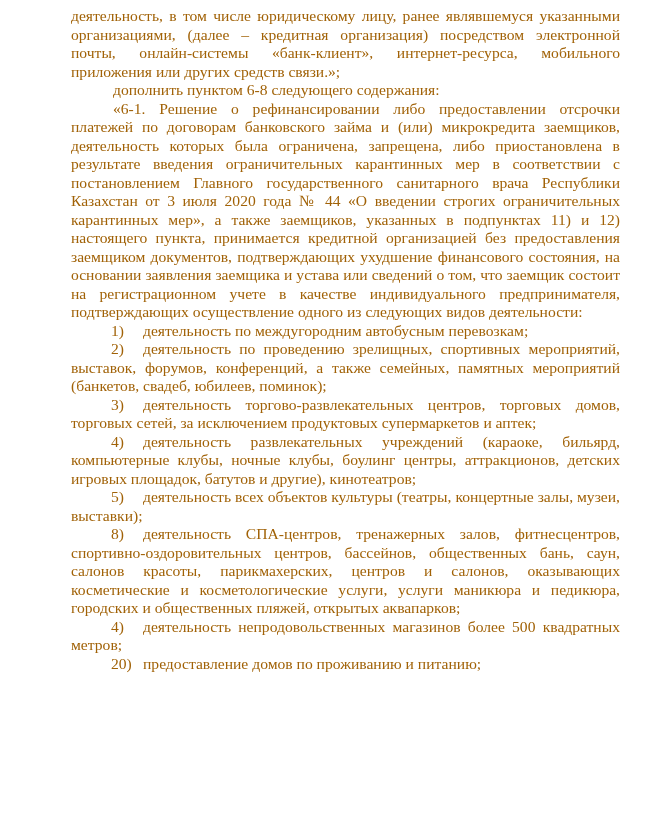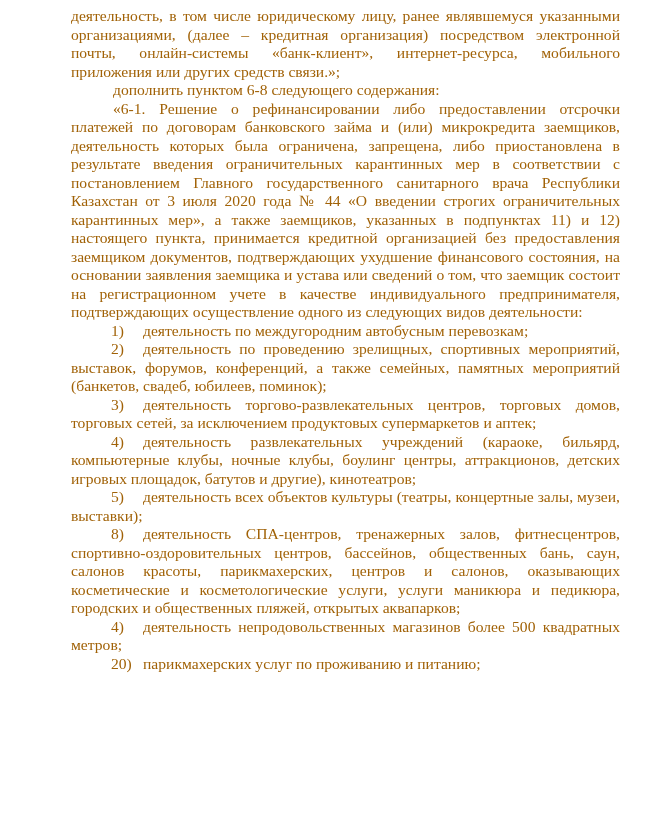--- a/index.html
+++ b/index.html
@@ -52,15 +52,15 @@
   <p class="p indent">«6-1. Решение о рефинансировании либо предоставлении отсрочки платежей по договорам банковского займа и (или) микрокредита заемщиков, деятельность которых была ограничена, запрещена, либо приостановлена в результате введения ограничительных карантинных мер в соответствии с постановлением Главного государственного санитарного врача Республики Казахстан от 3 июля 2020 года № 44 «О введении строгих ограничительных карантинных мер», а также заемщиков, указанных в подпунктах 11) и 12) настоящего пункта, принимается кредитной организацией без предоставления заемщиком документов, подтверждающих ухудшение финансового состояния, на основании заявления заемщика и устава или сведений о том, что заемщик состоит на регистрационном учете в качестве индивидуального предпринимателя, подтверждающих осуществление одного из следующих видов деятельности:</p>
 
   <div>
     <p class="li"><span class="num">1)</span><span>деятельность по междугородним автобусным перевозкам;</span></p>
     <p class="li"><span class="num">2)</span><span>деятельность по проведению зрелищных, спортивных мероприятий, выставок, форумов, конференций, а также семейных, памятных мероприятий (банкетов, свадеб, юбилеев, поминок);</span></p>
     <p class="li"><span class="num">3)</span><span>деятельность торгово-развлекательных центров, торговых домов, торговых сетей, за исключением продуктовых супермаркетов и аптек;</span></p>
     <p class="li"><span class="num">4)</span><span>деятельность развлекательных учреждений (караоке, бильярд, компьютерные клубы, ночные клубы, боулинг центры, аттракционов, детских игровых площадок, батутов и другие), кинотеатров;</span></p>
     <p class="li"><span class="num">5)</span><span>деятельность всех объектов культуры (театры, концертные залы, музеи, выставки);</span></p>
     <p class="li"><span class="num">8)</span><span>деятельность СПА-центров, тренажерных залов, фитнесцентров, спортивно-оздоровительных центров, бассейнов, общественных бань, саун, салонов красоты, парикмахерских, центров и салонов, оказывающих косметические и косметологические услуги, услуги маникюра и педикюра, городских и общественных пляжей, открытых аквапарков;</span></p>
     <p class="li"><span class="num">4)</span><span>деятельность непродовольственных магазинов более 500 квадратных метров;</span></p>
-    <p class="li"><span class="num">20)</span><span>парикмахерских услуг по проживанию и питанию;</span></p>
+    <p class="li"><span class="num">20)</span><span>предоставление домов по проживанию и питанию;</span></p>
   </div>
 </div>
 
 </body></html>

